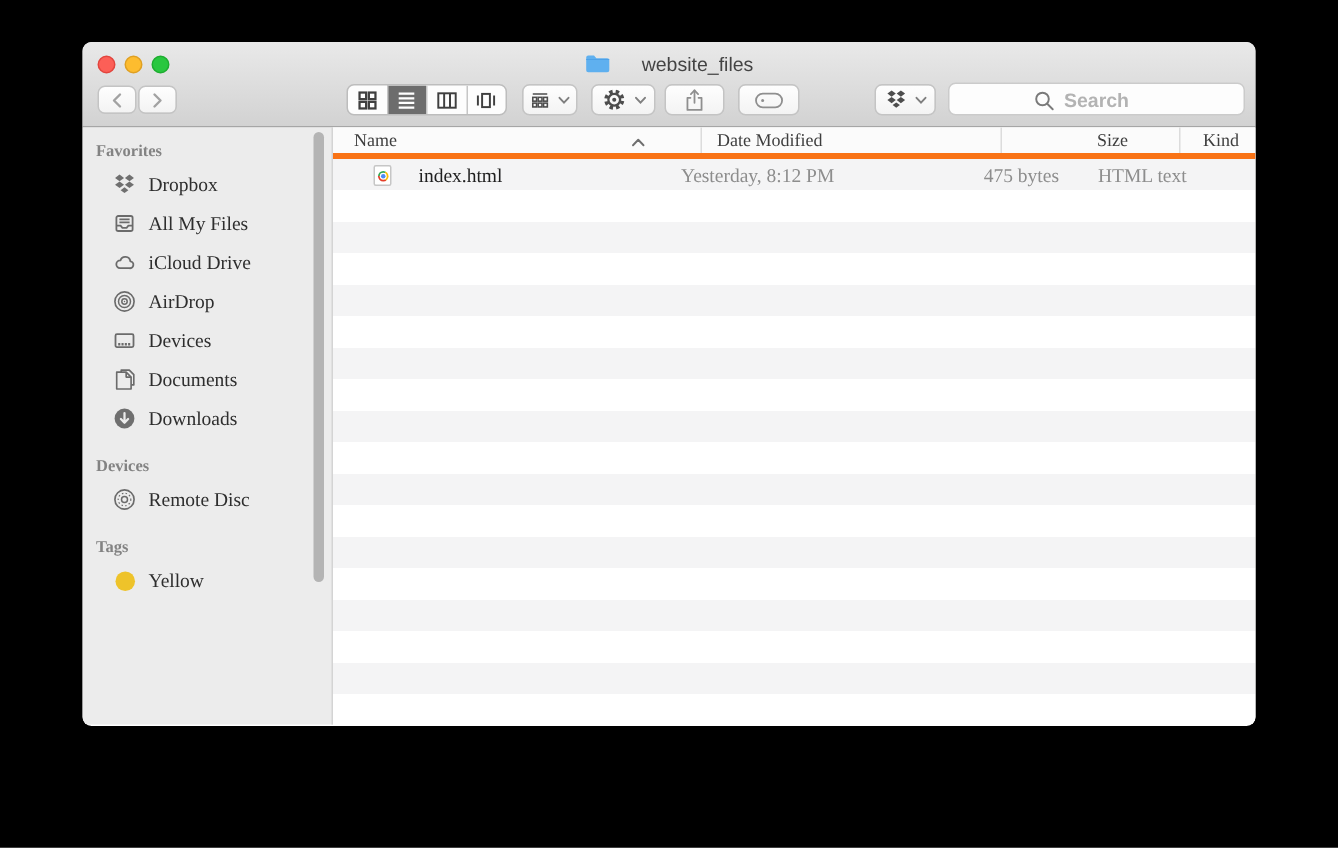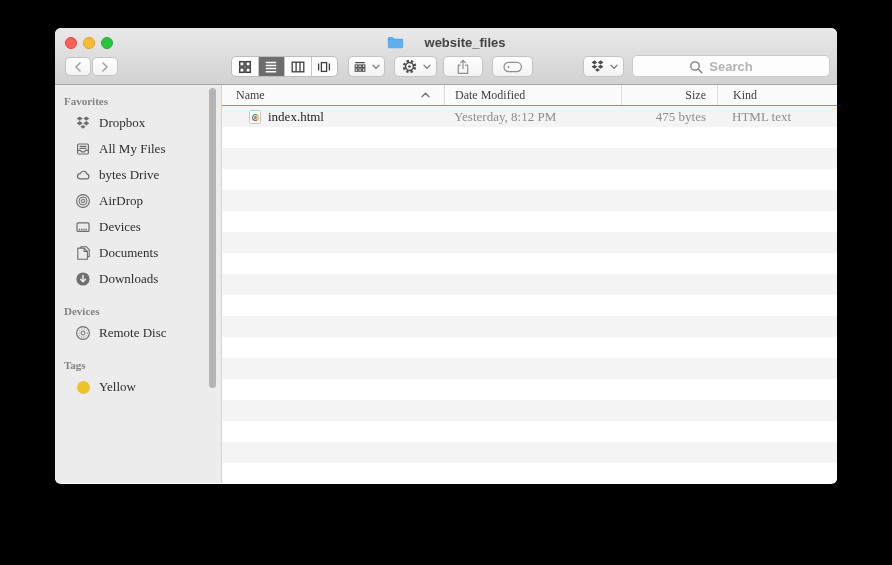--- a/index.html
+++ b/index.html
@@ -11,21 +11,21 @@
 
   
   .titlebar { position:relative; height:57px; border-bottom:1px solid #a6a6a6;
     background:linear-gradient(#e9e9e9,#d2d2d2); }
   .traffic { position:absolute; top:9px; left:10px; display:flex; gap:6px; }
   .light { width:12px; height:12px; border-radius:50%; }
   .light.red    { background:#fc5f57; border:1px solid #e2453e; }
   .light.yellow { background:#fdbc2f; border:1px solid #dfa023; }
   .light.green  { background:#29c73f; border:1px solid #1ead30; }
   .titlewrap { position:absolute; top:5px; left:0; right:0; height:18px;
-    display:flex; align-items:center; justify-content:center; gap:21px;font-weight:bold; }
+    display:flex; align-items:center; justify-content:center; gap:21px; }
   .titlewrap span { font-size:13px; color:#434343; }
   .tb-btn { position:absolute; top:28px; height:21px; border:1px solid #c4c4c4;
     border-radius:5px; background:linear-gradient(#fefefe,#f3f3f3);
     display:flex; align-items:center; justify-content:center; gap:5px; }
   .nav-back { left:10px; width:26px; height:19px; top:29px; }
   .nav-fwd  { left:37px; width:26px; height:19px; top:29px; }
   .seg-group { position:absolute; top:28px; left:176px; width:107px; height:21px;
     border:1px solid #bdbdbd; border-radius:5px; overflow:hidden; display:flex;
     background:#fdfdfd; }
   .seg { flex:1; display:flex; align-items:center; justify-content:center; }
@@ -58,34 +58,34 @@
   .sb-item span.lbl { font-size:13px; color:#2e2e2e; }
   .tag-dot { width:13px; height:13px; border-radius:50%; }
   .tag-dot.red    { background:#fa5a52; }
   .tag-dot.orange { background:#f1930c; }
   .tag-dot.yellow { background:#eec32a; }
   .sb-scroll { position:absolute; top:3px; right:5px; width:7px; height:300px;
     border-radius:4px; background:#b4b4b4; }
 
   .list { position:relative; flex:1; background:#fff; }
   .list-header { height:21px; display:flex; align-items:flex-start;
-    background:#fbfbfb; border-bottom:1px solid #f97316; font-size:12px;
-    color:#3e3e3e; }
+    background:#fbfbfb; border-bottom:4px solid #f97316; font-size:12px;
+    color:#3e3e3e;gap:23px; }
   .hcol { height:100%; display:flex; align-items:center; position:relative; }
   .w-name { width:222px; padding-left:14px; }
   .w-date { width:177px; padding-left:10px; }
   .w-size { width:96px;  justify-content:flex-end; padding-right:11px; }
   .w-kind { flex:1; padding-left:15px; }
   .hcol.w-date,.hcol.w-size,.hcol.w-kind { border-left:1px solid #dcdcdc; }
   .sortmark { position:absolute; right:14px; top:7px; }
   .rows { height:376px;
     background:repeating-linear-gradient(#f4f4f5 0 21px,#ffffff 21px 42px); }
   .filerow { height:21px; display:flex; align-items:center; font-size:13px; }
   .filerow .cell { height:100%; display:flex; align-items:center; }
-  .filerow .name-cell { width:222px; padding-left:27px; gap:7px; color:#1f1f1f; }
+  .filerow .name-cell { width:222px; padding-left:27px; gap:18px; color:#1f1f1f; }
   .filerow .date-cell { width:177px; padding-left:10px; color:#8d8d8d; }
   .filerow .size-cell { width:96px; justify-content:flex-end; padding-right:11px; color:#8d8d8d; }
   .filerow .kind-cell { flex:1; padding-left:15px; color:#8d8d8d; }
 
   .htmlfile { width:12px; height:14px; background:#fff; border:1px solid #c6c6c6;
     border-radius:1.5px; position:relative; flex:none; }
   .htmlfile .chrome { position:absolute; left:2px; top:3px; width:7px; height:7px;
     border-radius:50%;
     background:conic-gradient(from 150deg,#e43e2b 0 33%,#34a853 0 66%,#fbbc05 0 100%); }
   .htmlfile .chrome::after { content:""; position:absolute; left:2px; top:2px;
@@ -257,21 +257,21 @@
         </span>
         <span class="lbl">All My Files</span>
       </div>
 
       <div class="sb-item">
         <span class="ic">
           <svg width="16" height="16" viewBox="0 0 16 16">
             <path d="M5 11.8 a2.6 2.6 0 1 1 .3-5.2 a3.4 3.4 0 0 1 6.6.6 a2.3 2.3 0 0 1-.6 4.6 Z" fill="none" stroke="#6b6b6b" stroke-width="1.2" stroke-linejoin="round"></path>
             </svg>
         </span>
-        <span class="lbl">bytes Drive</span>
+        <span class="lbl">iCloud Drive</span>
       </div>
 
       <div class="sb-item">
         <span class="ic">
           <svg width="16" height="16" viewBox="0 0 16 16">
               <g fill="none" stroke="#6b6b6b">
             <circle cx="8" cy="8" r="6.4" stroke-width="1.1"></circle>
             <circle cx="8" cy="8" r="4" stroke-width="1"></circle>
             <circle cx="8" cy="8" r="1.8" stroke-width="1"></circle>
             <circle cx="8" cy="8" r=".5" fill="#6b6b6b" stroke="none"></circle>

